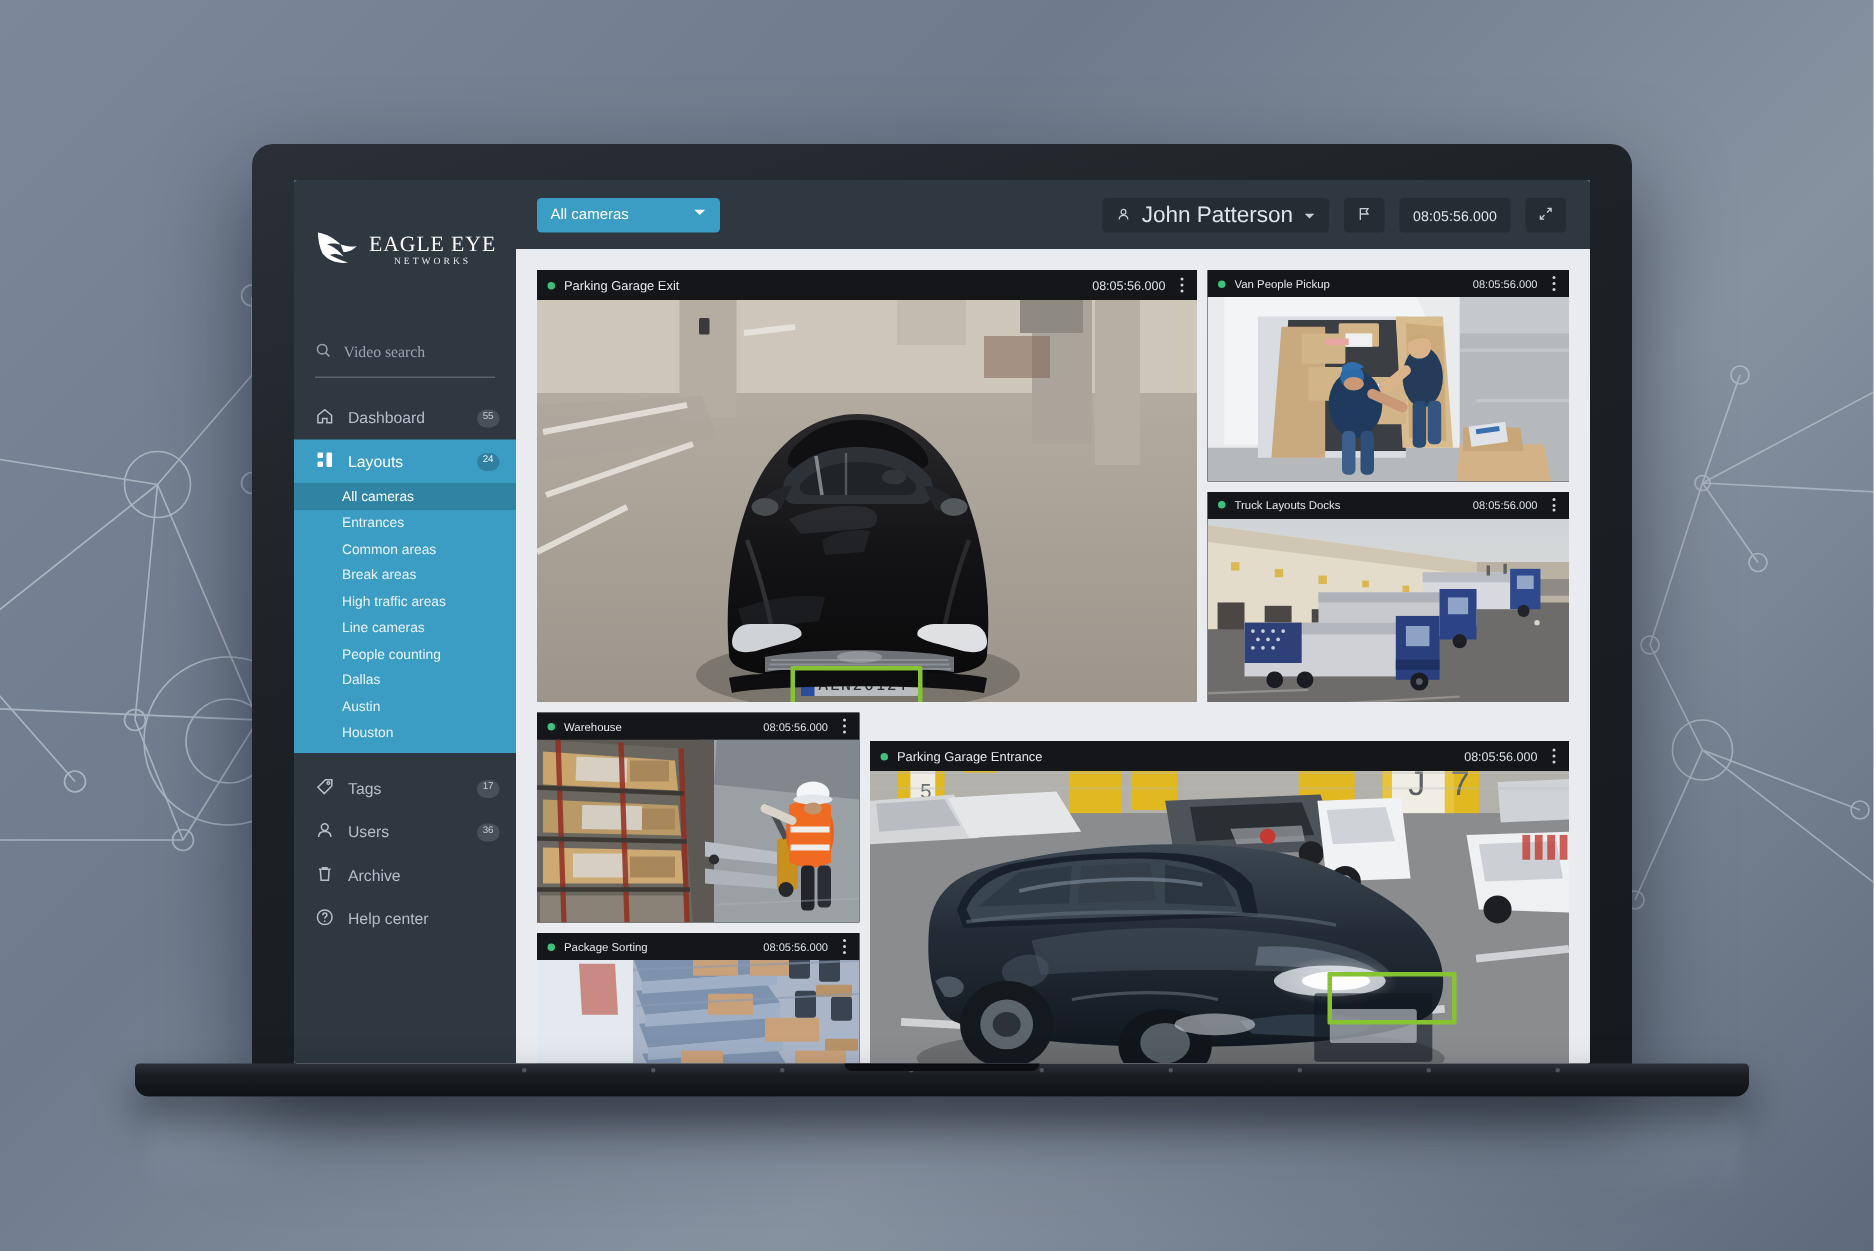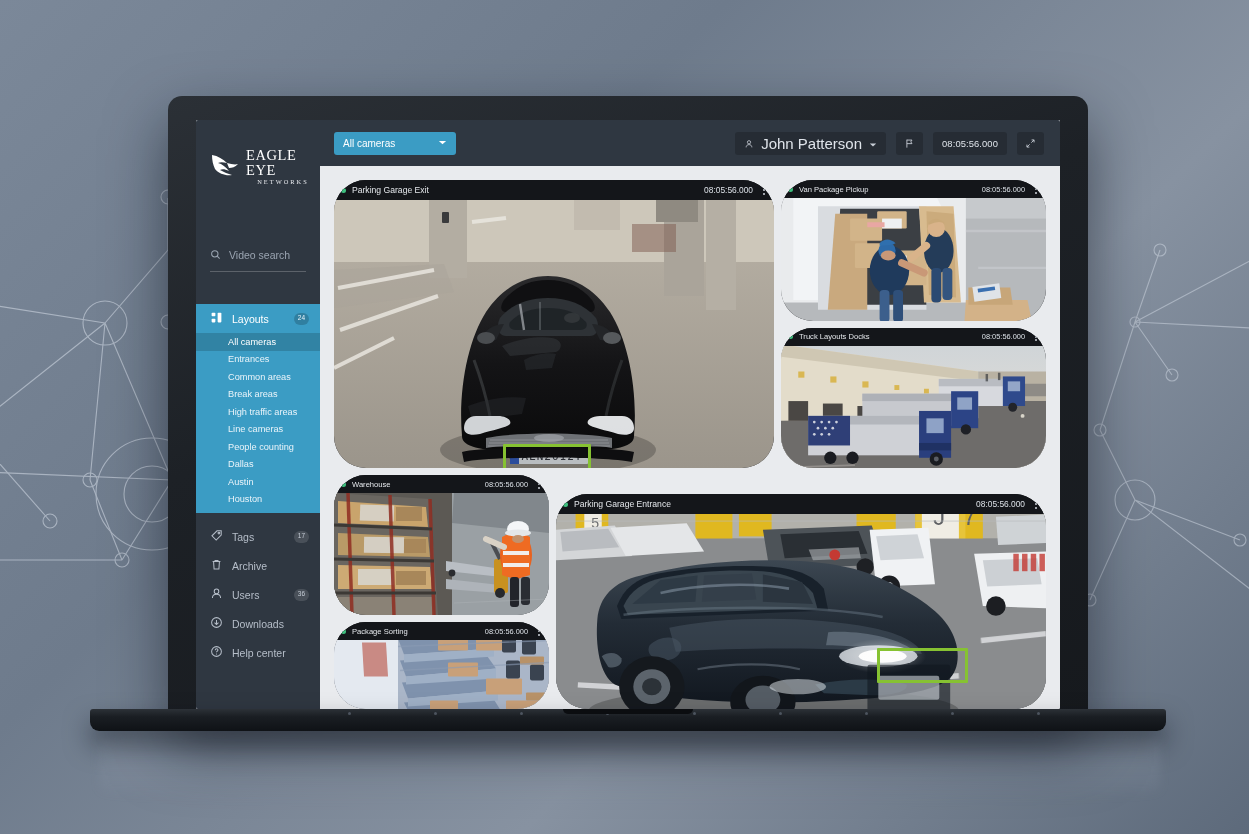--- a/index.html
+++ b/index.html
@@ -44,38 +44,38 @@
     position: absolute; left: 100px; top: 726px; width: 1060px; height: 78px; z-index: 1;
     background: linear-gradient(180deg, rgba(160,172,188,.30) 0%, rgba(140,152,170,0) 100%);
     filter: blur(5px); border-radius: 50%/14px;
   }
 
   
   .app { position: absolute; inset: 0; display: flex; background: #e9ebee; }
 
   
   .sidebar {
-    width: 124px; flex: none; background: #2f3741;
-    display: flex; flex-direction: column; padding-top: 16px; gap: 20px;
+    width: 148px; flex: none; background: #2f3741;
+    display: flex; flex-direction: column; padding-top: 16px;
   }
   .logo { display: flex; align-items: center; gap: 6px; padding: 6px 0 0 14px; height: 56px; }
   .logo-wing { flex: none; }
   .logo-text { color: #fff; line-height: 1; }
   .logo-main { font-family: "Liberation Serif", serif; font-size: 14.5px; letter-spacing: .6px; }
   .logo-sub { font-family: "Liberation Serif", serif; font-size: 6.4px; letter-spacing: 2.0px;
     text-align: center; margin-top: 2px; color: #e8eaee; }
 
   .search-row {
     display: flex; align-items: center; gap: 8px;
     margin: 34px 14px 0 14px; padding-bottom: 7px;
     border-bottom: 1px solid rgba(255,255,255,.22);
   }
   .search-input {
     background: transparent; border: 0; outline: none;
-    color: #cfd6de; font-size: 10.5px; font-family: Liberation Sans, sans-serif;
+    color: #cfd6de; font-size: 10.5px; font-family: Liberation Serif, serif;
     width: 100%; padding: 0;
   }
   .search-input::placeholder { color: #9aa4b1; }
 
   .nav { margin-top: 12px; }
   .nav-item {
     display: flex; align-items: center; gap: 9px;
     height: 29px; padding: 0 11px 0 14px; cursor: pointer;
     color: #b6bec9; font-size: 10.5px; position: relative;
   }
@@ -123,21 +123,21 @@
   .grid-row { display: flex; gap: 7px; }
   .row-top { height: 288px; }
   .row-bottom { flex: 1; min-height: 0; }
   .col-left-top { width: 440px; flex: none; display: flex; }
   .col-right-top { flex: 1; display: flex; flex-direction: column; gap: 7px; }
   .col-left-bottom { width: 215px; flex: none; display: flex; flex-direction: column; gap: 7px; }
   .col-right-bottom { flex: 1; display: flex; margin-top: 19px; }
 
   
   .tile { background: #0d0f12; display: flex; flex-direction: column;
-    overflow: hidden; position: relative; border-radius: 32px; }
+    overflow: hidden; position: relative; }
   .tile-hd {
     height: 20px; flex: none; background: #14161a; color: #e4e7eb;
     display: flex; align-items: center; gap: 6px; padding: 0 7px; font-size: 8.6px;
   }
   .tile-hd.sm { height: 18px; font-size: 7.6px; }
   .dot { width: 5px; height: 5px; border-radius: 50%; background: #3fc07f; flex: none; }
   .tile-title { flex: 1; overflow: hidden; white-space: nowrap; }
   .tile-time { color: #dbe0e6; font-size: 8.4px; }
   .tile-hd.sm .tile-time { font-size: 7.4px; }
   .kebab { display: flex; flex-direction: column; gap: 1.6px; padding: 0 2px 0 4px; cursor: pointer; }
@@ -209,20 +209,29 @@
             <svg width="11" height="11" viewBox="0 0 16 16" fill="none" stroke="#9aa4b1" stroke-width="1.5">
               <circle cx="7" cy="7" r="4.6"></circle>
                 <path d="M10.5 10.5 L14 14"></path>
             </svg>
           </span>
           <input class="search-input" type="text" placeholder="Video search" style="">
         </div>
 
         <nav class="nav">
 
+          <div class="nav-item">
+            <span>
+              <svg width="13" height="13" viewBox="0 0 16 16" fill="none" stroke="currentColor" stroke-width="1.25">
+                <path d="M2.4 7.2 L8 2.6 L13.6 7.2 V13.4 H9.8 V9.8 H6.2 V13.4 H2.4 Z"></path>
+              </svg>
+            </span>
+            <span class="nav-label">Dashboard</span>
+            <span class="badge">55</span>
+          </div>
 
           <div class="nav-item active">
             <span>
               <svg width="13" height="13" viewBox="0 0 16 16" fill="currentColor">
                 <rect x="2" y="2" width="4.6" height="4.6" rx="1"></rect>
                 <rect x="9.4" y="2" width="4.6" height="12" rx="1"></rect>
                 <rect x="2" y="9.4" width="4.6" height="4.6" rx="1"></rect>
               </svg>
             </span>
             <span class="nav-label">Layouts</span>
@@ -271,46 +280,37 @@
                 </svg>
               </span>
               <span class="nav-label">Tags</span>
               <span class="badge">17</span>
             </div>
 
 
             <div class="nav-item">
               <span>
                 <svg width="13" height="13" viewBox="0 0 16 16" fill="none" stroke="currentColor" stroke-width="1.25">
-                  <path d="M3.2 4.4 H12.8 M6.2 4.4 V3 H9.8 V4.4 M4.4 4.4 L5 13.4 H11 L11.6 4.4"></path>
-                </svg>
-              </span>
-              <span class="nav-label">Archive</span>
-            </div>
-
-            <div class="nav-item">
-              <span>
-                <svg width="13" height="13" viewBox="0 0 16 16" fill="none" stroke="currentColor" stroke-width="1.25">
                   <circle cx="8" cy="5.4" r="2.8"></circle>
                     <path d="M3 13.6 C3 10.4 5.2 9 8 9 C10.8 9 13 10.4 13 13.6"></path>
                 </svg>
               </span>
               <span class="nav-label">Users</span>
               <span class="badge">36</span>
             </div>
 
             <div class="nav-item">
               <span>
                 <svg width="13" height="13" viewBox="0 0 16 16" fill="none" stroke="currentColor" stroke-width="1.25">
-                  <circle cx="8" cy="8" r="6"></circle>
-                    <path d="M8 4.8 V10.4 M5.6 8.2 L8 10.6 L10.4 8.2"></path>
+                  <path d="M3.2 4.4 H12.8 M6.2 4.4 V3 H9.8 V4.4 M4.4 4.4 L5 13.4 H11 L11.6 4.4"></path>
                 </svg>
               </span>
-              <span class="nav-label">Downloads</span>
+              <span class="nav-label">Archive</span>
             </div>
+
 
             <div class="nav-item">
               <span>
                 <svg width="13" height="13" viewBox="0 0 16 16" fill="none" stroke="currentColor" stroke-width="1.25">
                   <circle cx="8" cy="8" r="6"></circle>
                   <path d="M6.4 6.4 C6.4 5.2 7.2 4.6 8.1 4.6 C9.1 4.6 9.8 5.3 9.8 6.2 C9.8 7.5 8 7.6 8 9"></path>
                   <circle cx="8" cy="11.1" r=".7" fill="currentColor" stroke="none"></circle>
                 </svg>
               </span>
               <span class="nav-label">Help center</span>
@@ -456,21 +456,21 @@
                   <div class="alpr" style="left:38.5%;top:91%;width:20%;height:11%;"></div>
                 </div>
               </div>
             </div>
 
             <div class="col-right-top">
 
               <div class="tile" style="flex:1">
                 <div class="tile-hd sm">
                   <span class="dot"></span>
-                  <span class="tile-title">Van Package Pickup</span>
+                  <span class="tile-title">Van People Pickup</span>
                   <span class="tile-time">08:05:56.000</span>
                   <span class="kebab">
                       <i></i>
                       <i></i>
                       <i></i>
                     </span>
                 </div>
                 <div class="tile-body">
                   <svg viewBox="0 0 215 126" preserveAspectRatio="xMidYMid slice">
                     <rect width="215" height="126" fill="#b6b9bc"></rect>

